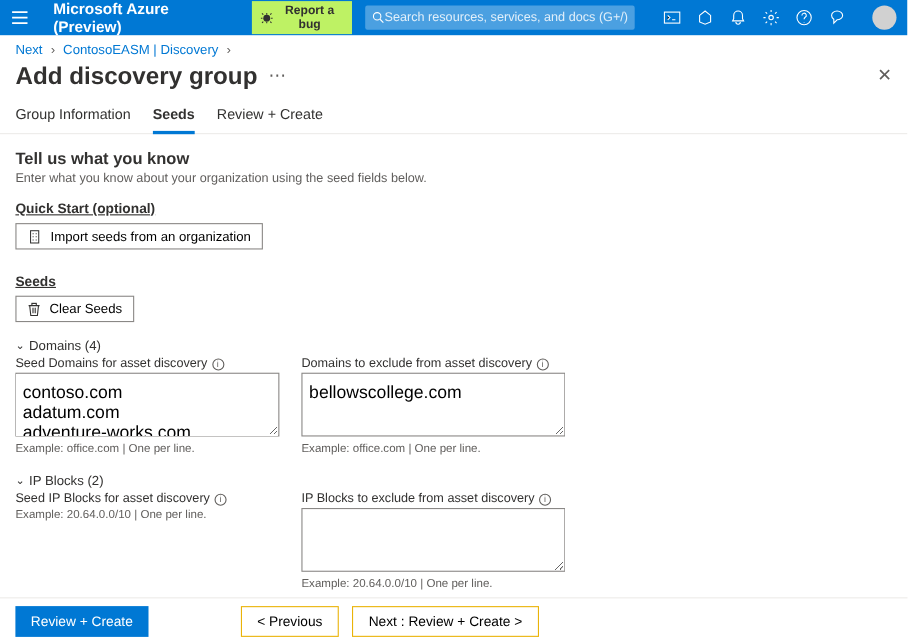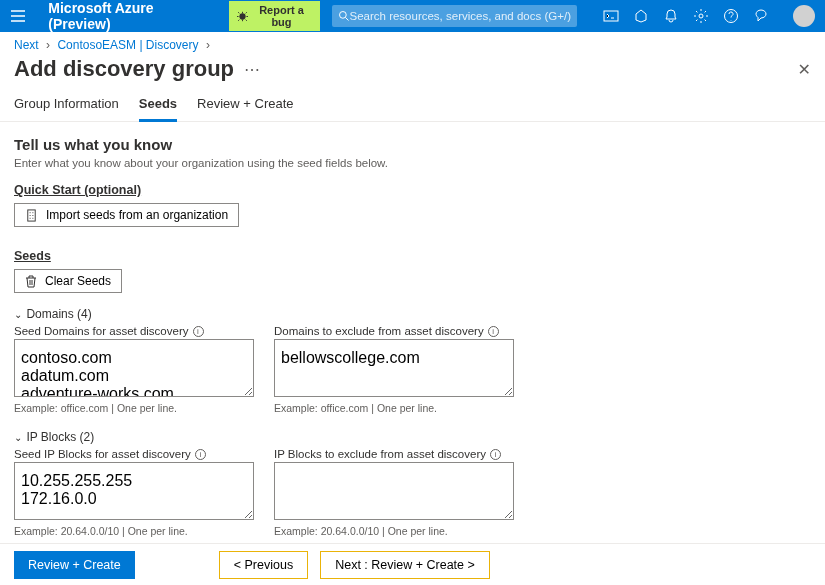--- a/index.html
+++ b/index.html
@@ -202,22 +202,20 @@
     <div class="acc-head">
       <span class="chev">⌄</span>
       <span>IP Blocks (2)</span>
     </div>
     <div class="two-col">
       <div class="col">
         <div class="field-label">
           <span>Seed IP Blocks for asset discovery</span>
           <span class="info-icon">i</span>
         </div>
-        <textarea style="">10.255.255.255
-172.16.0.0</textarea>
         <div class="hint">Example: 20.64.0.0/10 | One per line.</div>
       </div>
       <div class="col">
         <div class="field-label">
           <span>IP Blocks to exclude from asset discovery</span>
           <span class="info-icon">i</span>
         </div>
         <textarea style=""></textarea>
         <div class="hint">Example: 20.64.0.0/10 | One per line.</div>
       </div>

